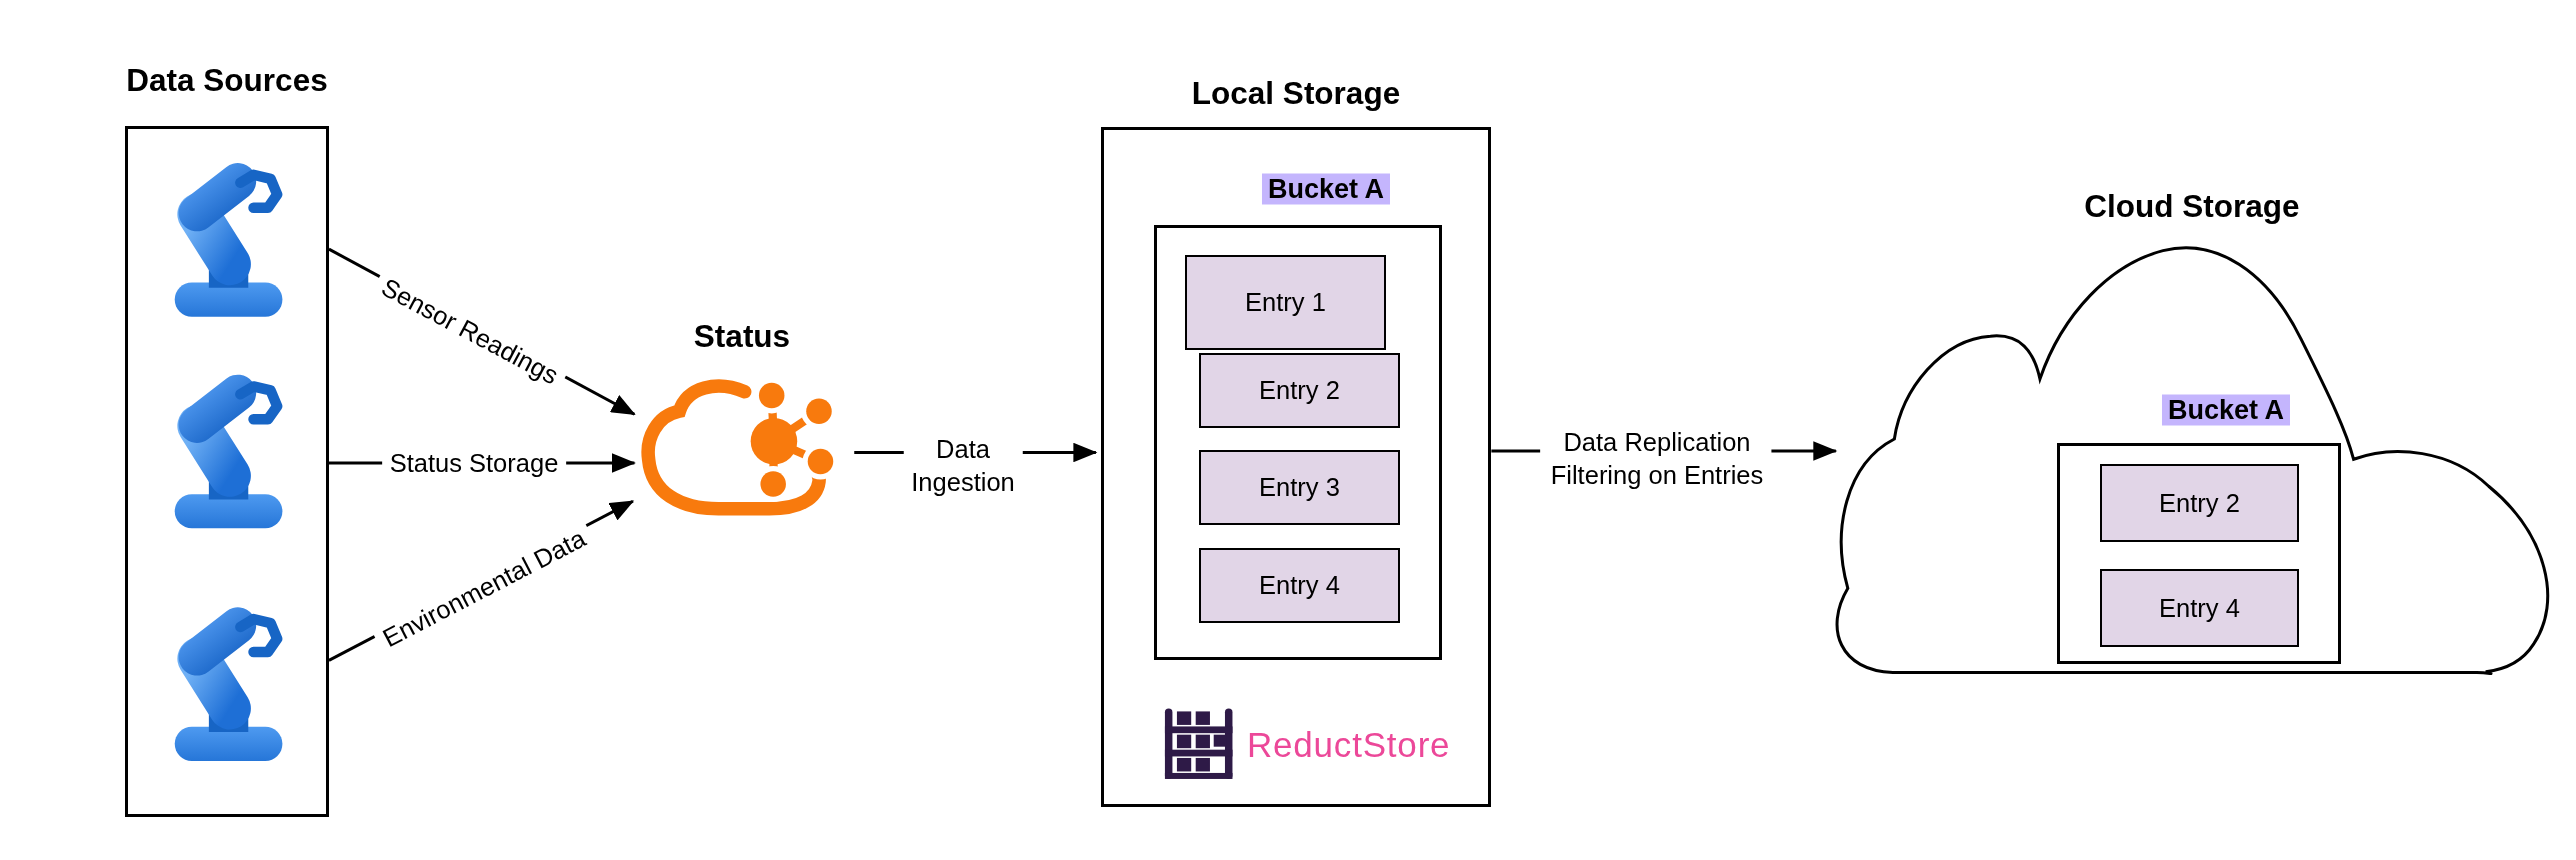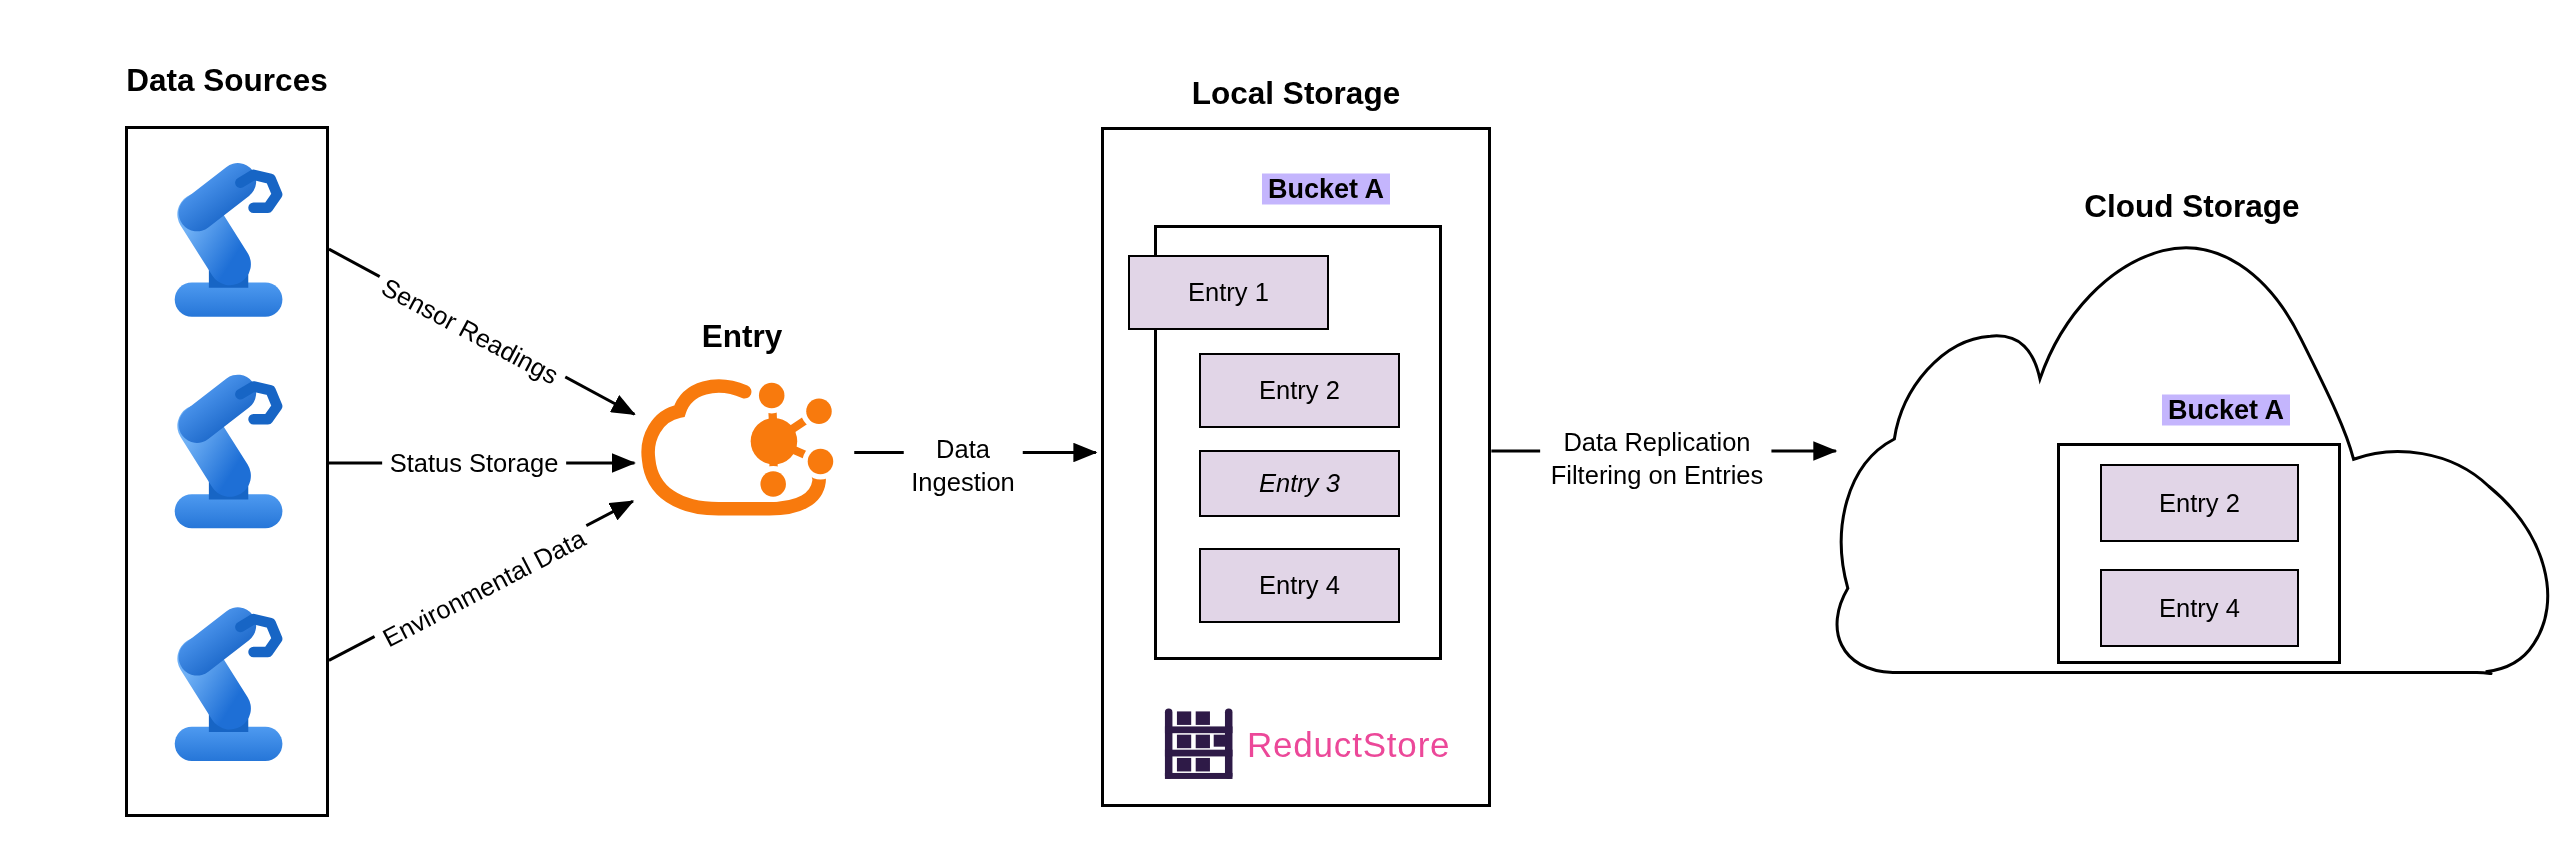--- a/index.html
+++ b/index.html
@@ -128,43 +128,43 @@
     <rect x="16" y="66" width="19" height="18"></rect>
     <rect x="41" y="66" width="19" height="18"></rect>
   </g>
 </svg>
 
 <div class="box" style="left:125px;top:126px;width:204px;height:691px;"></div>
 
 <div class="box" style="left:1101px;top:127px;width:390px;height:680px;"></div>
 <div class="box" style="left:1154px;top:225px;width:288px;height:435px;"></div>
 
-<div class="entry" style="left:1128px;top:255px;width:201px;height:75px;">
+<div class="entry" style="left:1185px;top:255px;width:201px;height:95px;">
     <span>Entry 1</span>
   </div>
 <div class="entry" style="left:1199px;top:353px;width:201px;height:75px;">
     <span>Entry 2</span>
   </div>
-<div class="entry" style="left:1199px;top:450px;width:201px;height:67px;font-style:italic;">
+<div class="entry" style="left:1199px;top:450px;width:201px;height:75px;">
     <span>Entry 3</span>
   </div>
 <div class="entry" style="left:1199px;top:548px;width:201px;height:75px;">
     <span>Entry 4</span>
   </div>
 
 <div class="box" style="left:2057px;top:443px;width:284px;height:221px;"></div>
 <div class="entry" style="left:2100px;top:464px;width:199px;height:78px;">
     <span>Entry 2</span>
   </div>
 <div class="entry" style="left:2100px;top:569px;width:199px;height:78px;">
     <span>Entry 4</span>
   </div>
 
 <div class="abs title" style="left:227px;top:80px;">Data Sources</div>
-<div class="abs title" style="left:742px;top:336px;">Entry</div>
+<div class="abs title" style="left:742px;top:336px;">Status</div>
 <div class="abs title" style="left:1296px;top:93px;">Local Storage</div>
 <div class="abs title" style="left:2192px;top:206px;">Cloud Storage</div>
 
 <div class="abs edge-label rot-down" style="left:470px;top:331px;">Sensor Readings</div>
 <div class="abs edge-label" style="left:474px;top:463px;">Status Storage</div>
 <div class="abs edge-label rot-up" style="left:484px;top:588px;">Environmental Data</div>
 
 <div class="abs edge-label two-line" style="left:963px;top:465px;">Data
 Ingestion</div>
 <div class="abs edge-label two-line" style="left:1657px;top:458px;">Data Replication

